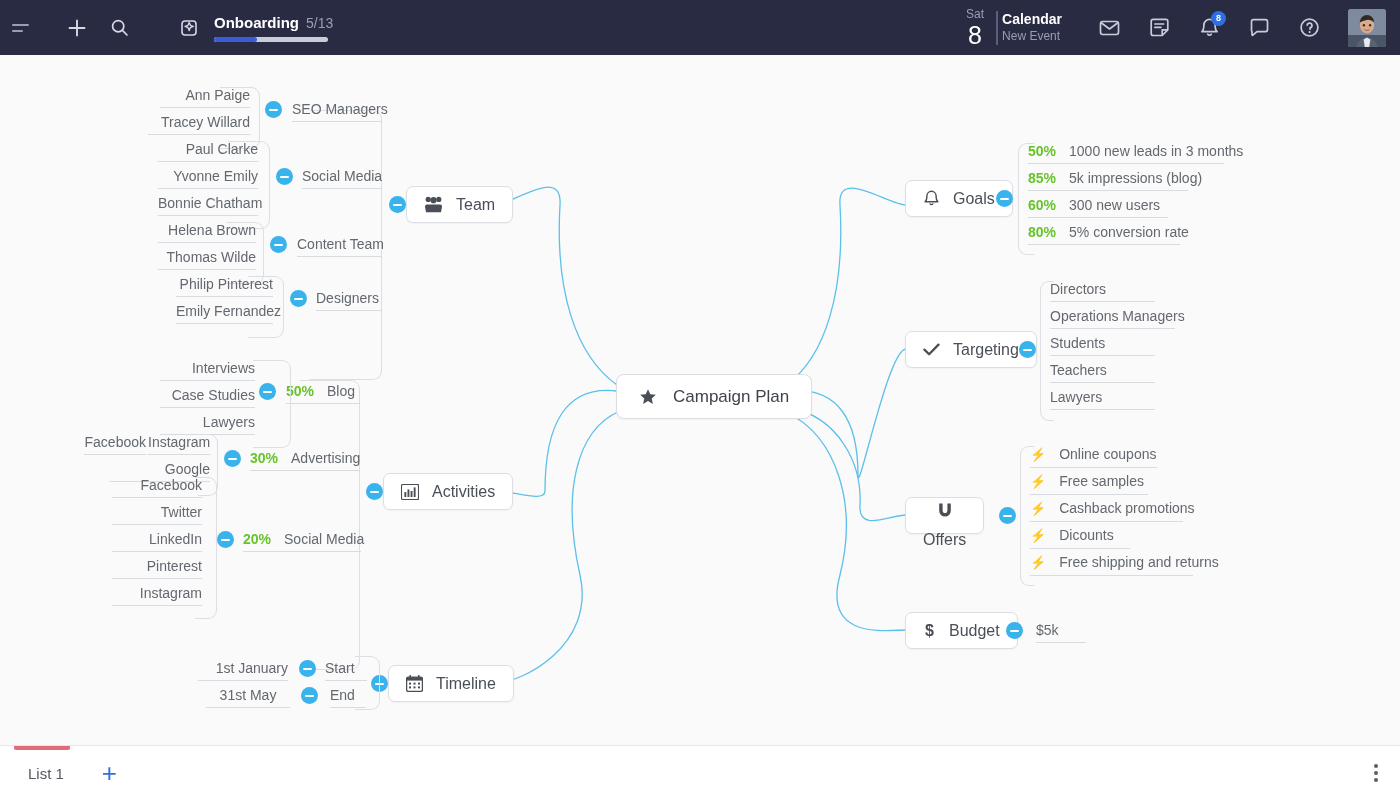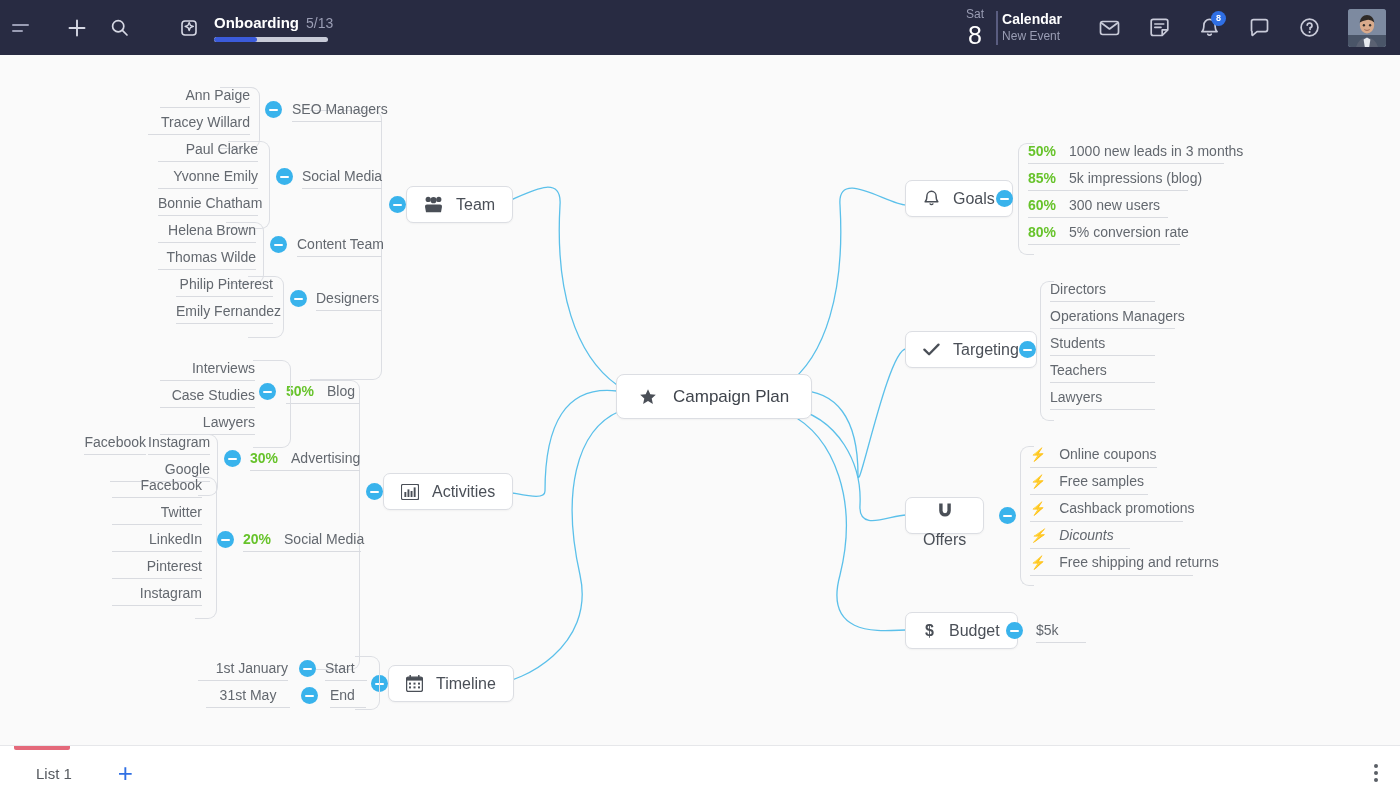--- a/index.html
+++ b/index.html
@@ -123,21 +123,21 @@
   .bracket.left  { border-right: none; border-top-left-radius: 9px; border-bottom-left-radius: 9px; }
 
   
   #bottombar {
     position: absolute; left: 0; top: 745px; width: 1400px; height: 55px;
     background: #ffffff; border-top: 1px solid #e6e7ea;
     display: flex; align-items: center;
   }
   .bb-tab {
     position: relative; height: 55px; display: flex; align-items: center;
-    padding: 0 36px; cursor: pointer;
+    padding: 0 28px; cursor: pointer;
   }
   .bb-tab .bb-underline {
     position: absolute; top: 0; left: 14px; width: 56px; height: 4px;
     background: #e4697a; border-radius: 0 0 2px 2px;
   }
   .bb-tab-label { font-size: 15px; color: #55595f; }
   .bb-add { font-size: 26px; color: #2f6fe4; cursor: pointer; line-height: 1; padding: 0 10px; font-weight: 300; }
   .bb-more {
     margin-left: auto; margin-right: 22px; cursor: pointer;
     display: flex; flex-direction: column; gap: 3px; align-items: center;
@@ -437,21 +437,21 @@
         <path d="M2.2 1.6 h3.4 v7.2 a2.4 2.4 0 0 0 4.8 0 v-7.2 h3.4 v7.2 a5.8 5.8 0 0 1 -11.6 0 z" fill="#4a4f57"></path>
       </svg>
     </span>
     <span class="n-label">Offers</span>
   </div>
   <div class="toggle" style="left:999px; top:452px;"></div>
   <div class="bracket left" style="left:1020px; top:391px; width:14px; height:140px;"></div>
   <div class="leaf la" style="left:1030px; top:391px; width:127px;"><span class="bolt" style="color: rgb(242, 193, 60);">⚡</span><span class="lbl">Online coupons</span></div>
   <div class="leaf la" style="left:1030px; top:418px; width:118px;"><span class="bolt" style="color: rgb(63, 168, 63);">⚡</span><span class="lbl">Free samples</span></div>
   <div class="leaf la" style="left:1030px; top:445px; width:153px;"><span class="bolt" style="color: rgb(43, 54, 200);">⚡</span><span class="lbl">Cashback promotions</span></div>
-  <div class="leaf la" style="left:1030px; top:472px; width:100px;font-style:italic;"><span class="bolt" style="color: rgb(242, 193, 60);">⚡</span><span class="lbl">Dicounts</span></div>
+  <div class="leaf la" style="left:1030px; top:472px; width:100px;"><span class="bolt" style="color: rgb(242, 193, 60);">⚡</span><span class="lbl">Dicounts</span></div>
   <div class="leaf la" style="left:1030px; top:499px; width:163px;"><span class="bolt" style="color: rgb(63, 168, 63);">⚡</span><span class="lbl">Free shipping and returns</span></div>
 
   <div class="node" style="left:905px; top:557px;">
     <span class="n-icon">
       <svg width="13" height="17" viewBox="0 0 13 17">
         <text x="6.5" y="14" text-anchor="middle" font-family="Liberation Sans, sans-serif" font-size="16" font-weight="bold" fill="#4a4f57">$</text>
       </svg>
     </span>
     <span class="n-label">Budget</span>
   </div>

